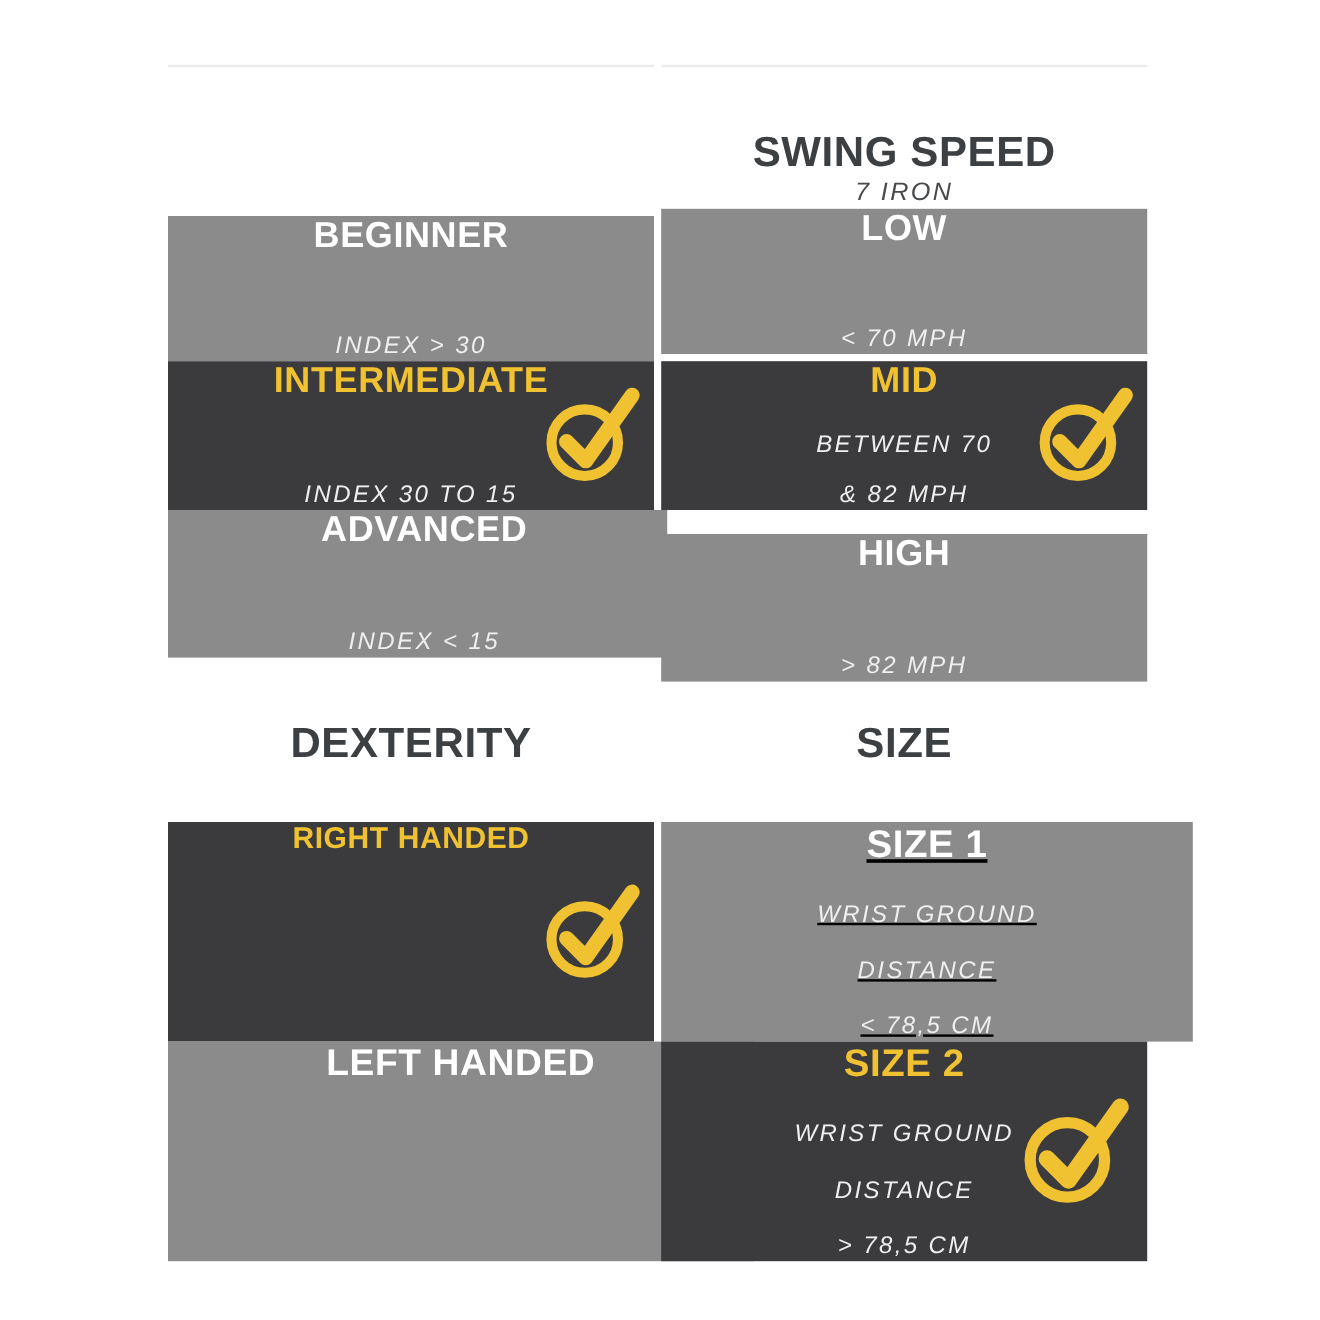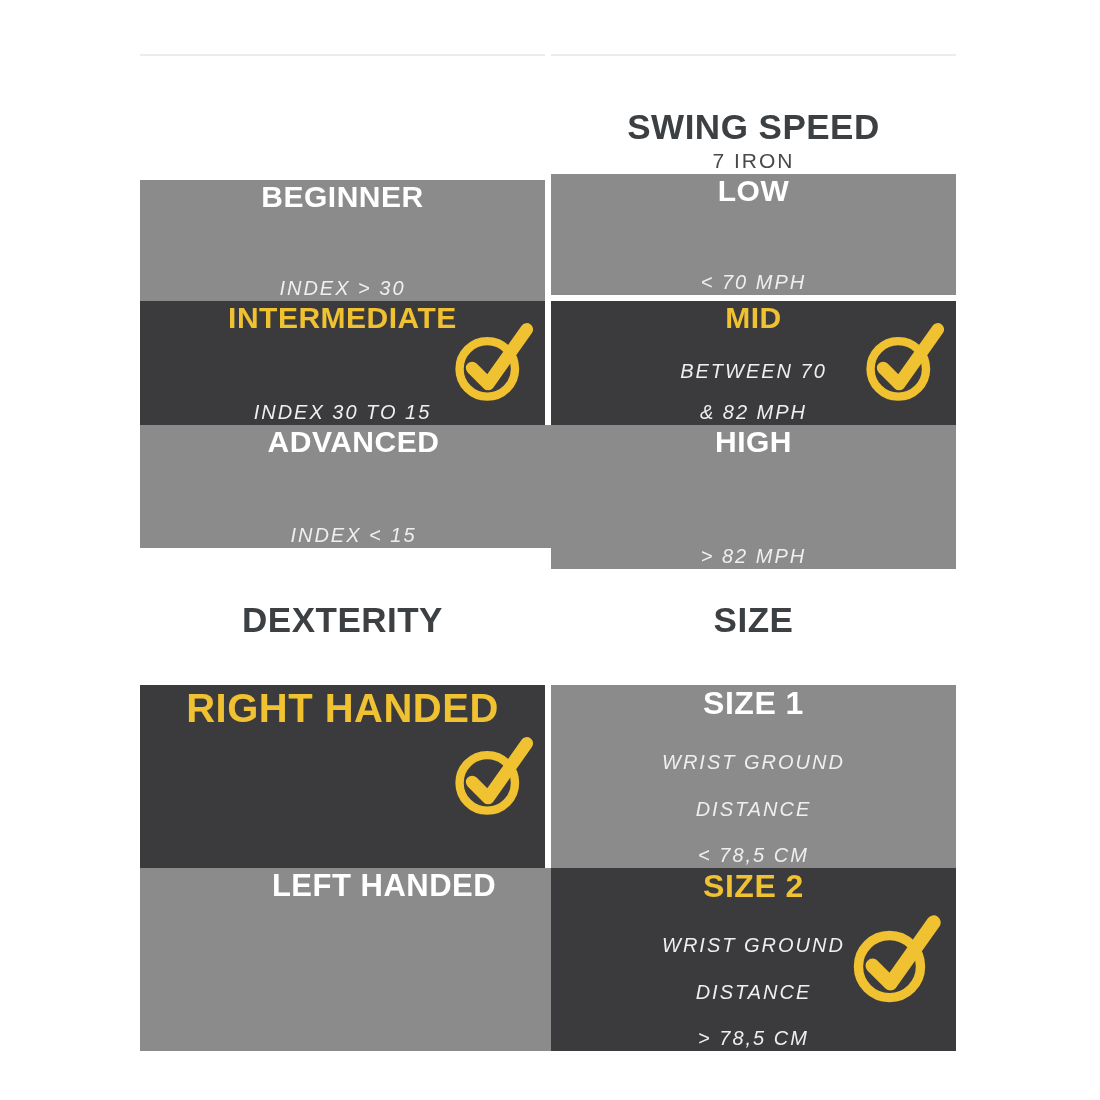--- a/index.html
+++ b/index.html
@@ -10,21 +10,21 @@
   .hairline{position:absolute;top:54px;height:2px;background:var(--hairline,#ececec);}
   .hairline.left{left:140px;width:405px;}
   .hairline.right{left:551px;width:405px;}
 
   .hdr{
     position:absolute;display:flex;align-items:center;justify-content:center;
     font-weight:bold;font-size:35px;color:var(--heading,#3d4043);letter-spacing:.5px;
   }
   .subhdr{
     position:absolute;display:flex;align-items:center;justify-content:center;
-    font-size:21px;color:var(--subtle,#47494b);letter-spacing:2px;
+    font-style:italic;font-size:21px;color:var(--subtle,#47494b);letter-spacing:2px;
   }
 
   .cell{
     position:absolute;display:flex;flex-direction:column;align-items:center;
     justify-content:space-between;text-align:center;
   }
   .cell.gray{background:var(--gray,#8b8b8b);}
   .cell.dark{background:var(--dark,#3b3b3d);}
 
   .lbl{font-weight:bold;font-size:30px;letter-spacing:.5px;line-height:1.15;}
@@ -81,41 +81,41 @@
   <div class="cell dark" style="left:551px;top:301px;width:405px;height:124px;">
     <div class="lbl yellow">MID</div>
     <div class="sub first">BETWEEN 70</div>
     <div class="sub">&amp; 82 MPH</div>
     <svg class="check" viewBox="0 0 100 100">
       <circle cx="42" cy="57" r="33" fill="none" stroke="currentColor" stroke-width="10"></circle>
       <path d="M24 56 L43 75 L89 10" fill="none" stroke="currentColor" stroke-width="15" stroke-linecap="round" stroke-linejoin="round"></path>
     </svg>
   </div>
 
-  <div class="cell gray" style="left:551px;top:425px;width:405px;height:144px;">
+  <div class="cell gray" style="left:551px;top:445px;width:405px;height:123px;">
     <div class="lbl white">HIGH</div>
     <div class="sub first">&gt; 82 MPH</div>
   </div>
 
   <div class="hdr" style="left:140px;top:598px;width:405px;height:44px;">DEXTERITY</div>
   <div class="hdr" style="left:551px;top:598px;width:405px;height:44px;">SIZE</div>
 
   <div class="cell dark" style="left:140px;top:685px;width:405px;height:183px;">
-    <div class="lbl yellow" style="font-size:40px;">RIGHT HANDED</div>
+    <div class="lbl yellow" style="font-size:25px;">RIGHT HANDED</div>
     <svg class="check" viewBox="0 0 100 100">
       <circle cx="42" cy="57" r="33" fill="none" stroke="currentColor" stroke-width="10"></circle>
       <path d="M24 56 L43 75 L89 10" fill="none" stroke="currentColor" stroke-width="15" stroke-linecap="round" stroke-linejoin="round"></path>
     </svg>
   </div>
 
   <div class="cell gray" style="left:140px;top:868px;width:488px;height:183px;">
     <div class="lbl white" style="font-size:31px;">LEFT HANDED</div>
   </div>
 
-  <div class="cell gray" style="left:551px;top:685px;width:405px;height:183px;">
+  <div class="cell gray" style="left:551px;top:685px;width:443px;height:183px;text-decoration:underline;">
     <div class="lbl white" style="font-size:32px;">SIZE 1</div>
     <div class="sub first">WRIST GROUND</div>
     <div class="sub">DISTANCE</div>
     <div class="sub">&lt; 78,5 CM</div>
   </div>
 
   <div class="cell dark" style="left:551px;top:868px;width:405px;height:183px;">
     <div class="lbl yellow" style="font-size:32px;">SIZE 2</div>
     <div class="sub first">WRIST GROUND</div>
     <div class="sub">DISTANCE</div>

